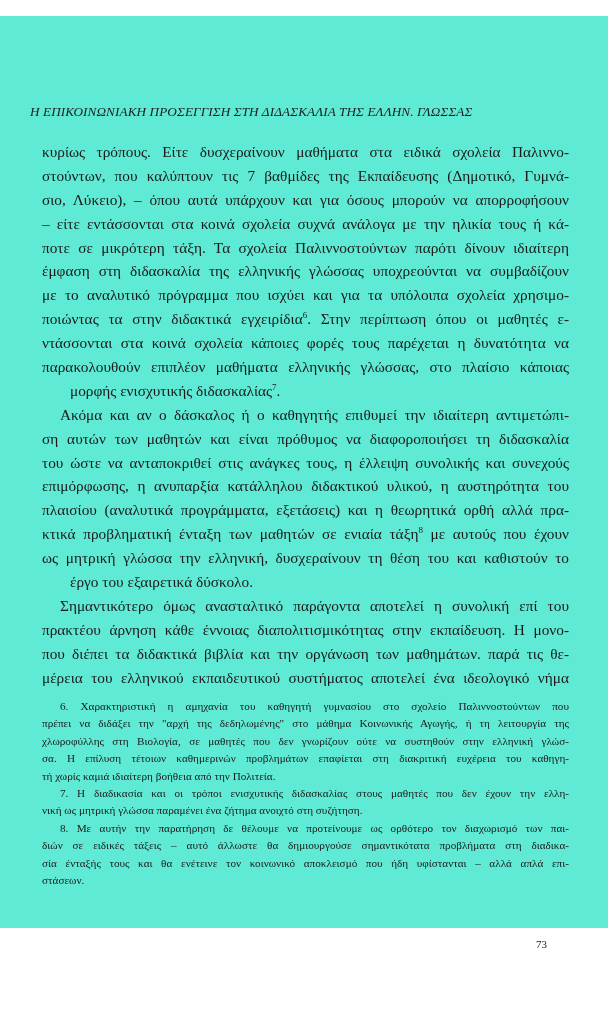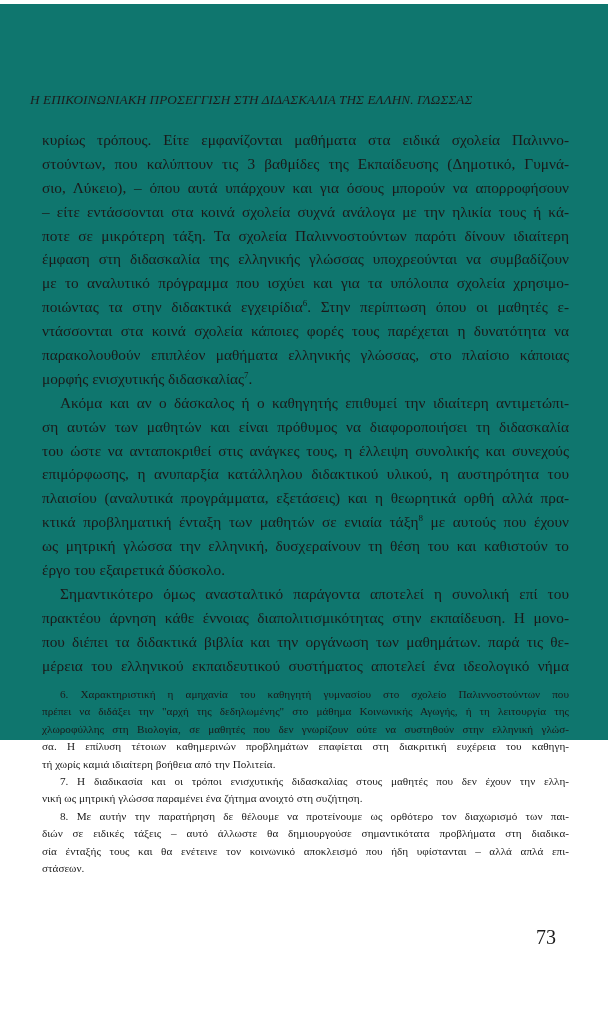--- a/index.html
+++ b/index.html
@@ -10,23 +10,23 @@
     body {
       width: 608px;
       height: 1024px;
       position: relative;
       overflow: hidden;
       color: #1a1a1a;
       font-family: "Liberation Serif", "DejaVu Serif", serif;
     }
     .page {
       position: absolute;
-      left: 0; top: 4px;
-      width: 608px; height: 736px;
-      background: #0f766e;
+      left: 0; top: 16px;
+      width: 608px; height: 912px;
+      background: #5eead4;
     }
     .running-head {
       position: absolute;
       left: 30px;
       top: 88px;
       width: 560px;
       font-style: italic;
       font-size: 13.2px;
       letter-spacing: 0.1px;
       white-space: nowrap;
@@ -42,20 +42,21 @@
       display: block;
       height: 23.9px;
       line-height: 23.9px;
       font-size: 15.3px;
       white-space: nowrap;
       text-align: justify;
       text-align-last: justify;
     }
     .line.last {
       text-align-last: left;
+      margin-left: 28px;
     }
     .line.indent {
       padding-left: 18px;
     }
     sup {
       font-size: 9px;
       line-height: 0;
       vertical-align: 6px;
     }
     .footnotes {
@@ -72,34 +73,34 @@
       white-space: nowrap;
       text-align: justify;
       text-align-last: justify;
     }
     .fline.last { text-align-last: left; }
     .fline.indent { padding-left: 18px; }
     .page-number {
       position: absolute;
       left: 536px;
       top: 922px;
-      font-size: 20px;
+      font-size: 11px;
       color: #1a1a1a;
     }
   </style>
 </head>
 <body>
 
 <div class="page">
 
   <div class="running-head">Η ΕΠΙΚΟΙΝΩΝΙΑΚΗ ΠΡΟΣΕΓΓΙΣΗ ΣΤΗ ΔΙΔΑΣΚΑΛΙΑ ΤΗΣ ΕΛΛΗΝ. ΓΛΩΣΣΑΣ</div>
 
   <div class="body-text">
-    <span class="line">κυρίως τρόπους. Είτε εμφανίζονται μαθήματα στα ειδικά σχολεία Παλιννο-</span>
-    <span class="line">στούντων, που καλύπτουν τις 3 βαθμίδες της Εκπαίδευσης (Δημοτικό, Γυμνά-</span>
+    <span class="line">κυρίως τρόπους. Είτε δυσχεραίνουν μαθήματα στα ειδικά σχολεία Παλιννο-</span>
+    <span class="line">στούντων, που καλύπτουν τις 7 βαθμίδες της Εκπαίδευσης (Δημοτικό, Γυμνά-</span>
     <span class="line">σιο, Λύκειο), – όπου αυτά υπάρχουν και για όσους μπορούν να απορροφήσουν</span>
     <span class="line">– είτε εντάσσονται στα κοινά σχολεία συχνά ανάλογα με την ηλικία τους ή κά-</span>
     <span class="line">ποτε σε μικρότερη τάξη. Τα σχολεία Παλιννοστούντων παρότι δίνουν ιδιαίτερη</span>
     <span class="line">έμφαση στη διδασκαλία της ελληνικής γλώσσας υποχρεούνται να συμβαδίζουν</span>
     <span class="line">με το αναλυτικό πρόγραμμα που ισχύει και για τα υπόλοιπα σχολεία χρησιμο-</span>
     <span class="line"><span>ποιώντας τα στην διδακτικά εγχειρίδια</span><sup>6</sup><span>. Στην περίπτωση όπου οι μαθητές ε-</span></span>
     <span class="line">ντάσσονται στα κοινά σχολεία κάποιες φορές τους παρέχεται η δυνατότητα να</span>
     <span class="line">παρακολουθούν επιπλέον μαθήματα ελληνικής γλώσσας, στο πλαίσιο κάποιας</span>
     <span class="line last"><span>μορφής ενισχυτικής διδασκαλίας</span><sup>7</sup><span>.</span></span>
     <span class="line indent">Ακόμα και αν ο δάσκαλος ή ο καθηγητής επιθυμεί την ιδιαίτερη αντιμετώπι-</span>

